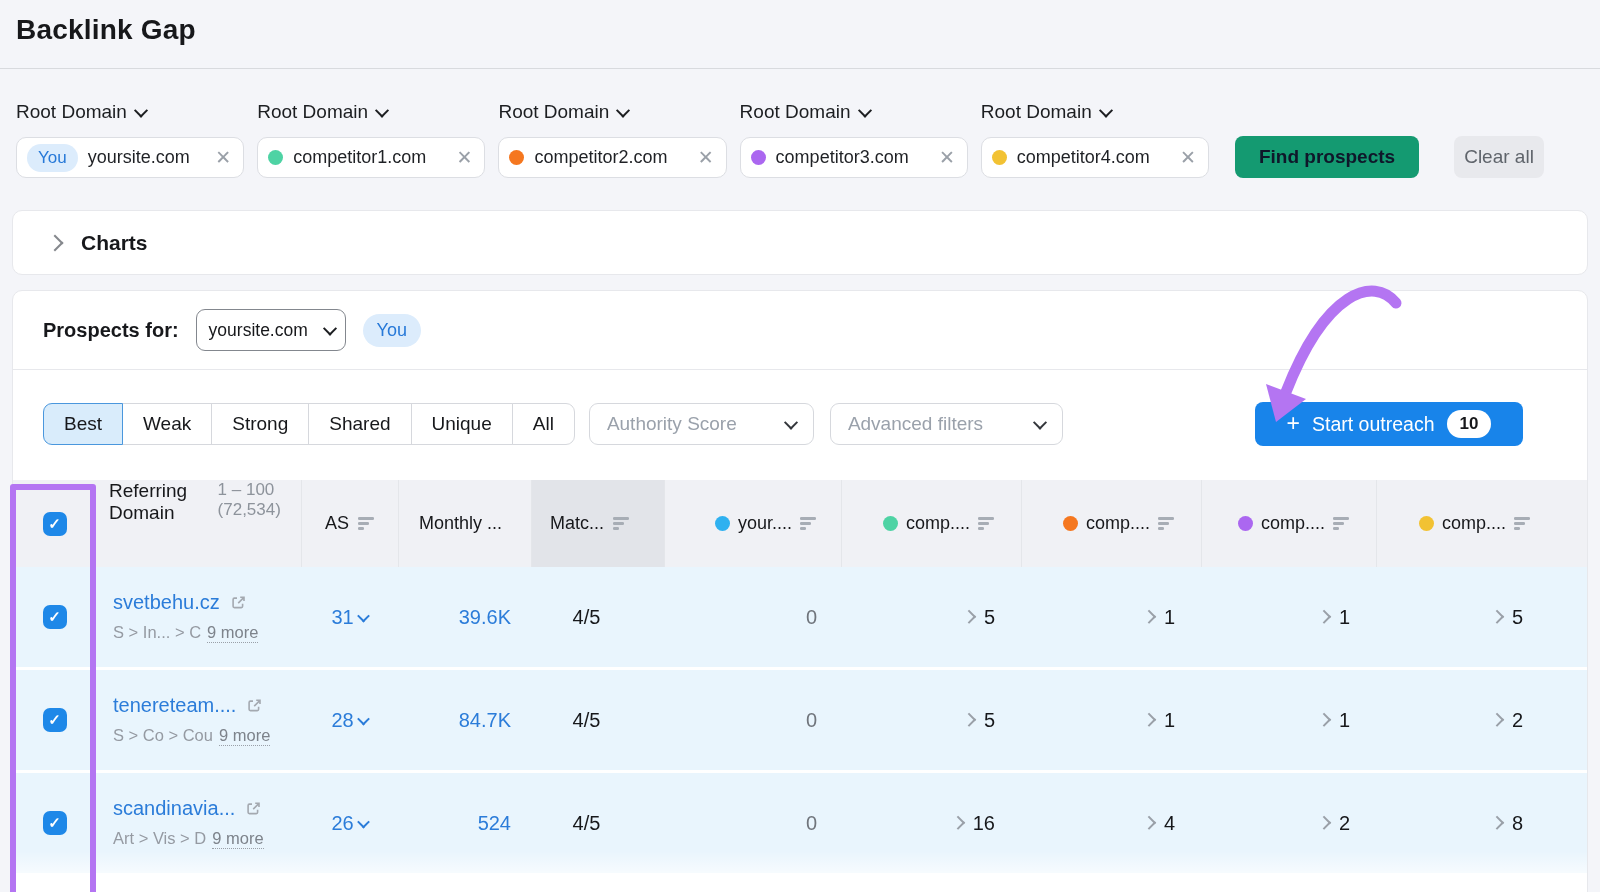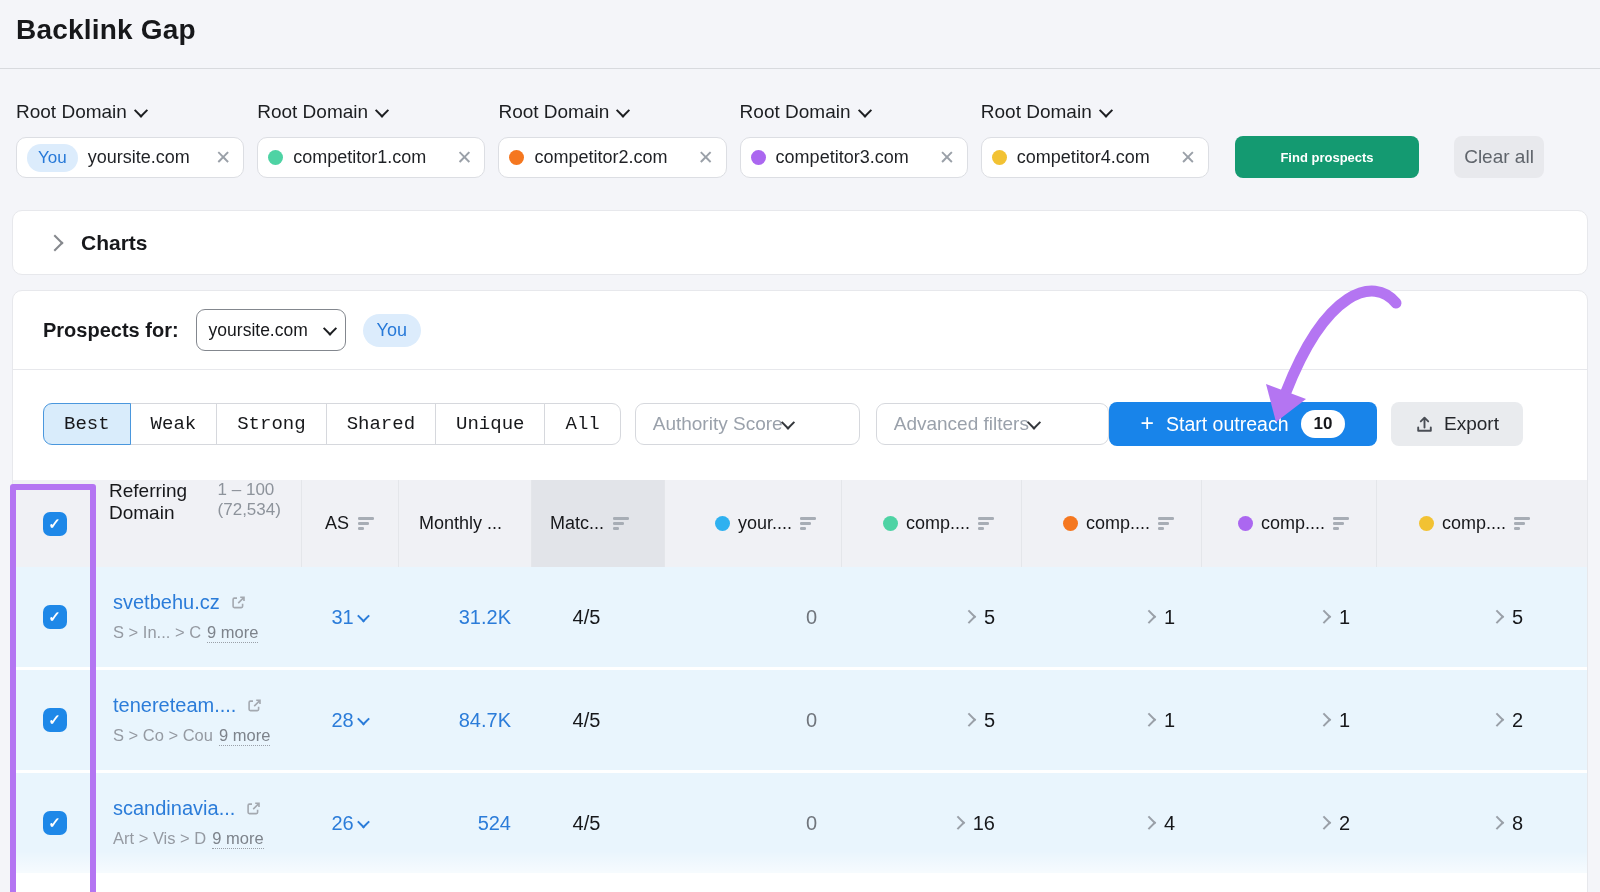--- a/index.html
+++ b/index.html
@@ -20,21 +20,21 @@
   .chev-down{transform:rotate(45deg) translate(-1px,-1px)}
   .chev-right{transform:rotate(-45deg)}
   .chip{height:41px;box-sizing:border-box;background:#fff;border:1px solid #dcdee3;border-radius:10px;
     display:flex;align-items:center;gap:10px;padding:0 12px 0 10px}
   .chip-badge{background:#dcecfc;color:#2779d8;font-size:17px;padding:4px 11px;border-radius:14px}
   .dot{width:15px;height:15px;border-radius:50%;flex:0 0 auto}
   .chip-label{font-size:18px;color:#1f2125;white-space:nowrap;flex:1}
   .chip-x{color:#9aa0a8;font-size:19px;cursor:pointer;line-height:1}
   .filters-spacer{flex:1}
   .btn{border:none;border-radius:8px;cursor:pointer;font-family:inherit;display:flex;align-items:center;justify-content:center}
-  .btn-find{width:184px;height:42px;background:#149a71;color:#ffffff;font-size:13px;font-weight:600;flex:0 0 auto}
+  .btn-find{width:184px;height:42px;background:#149a71;color:#0f172a;font-size:19px;font-weight:600;flex:0 0 auto}
   .btn-clear{width:90px;height:42px;background:#e8e9ed;color:#5f646b;font-size:19px;margin-left:22px;flex:0 0 auto}
 
   
   .charts-card{position:absolute;left:12px;right:12px;top:210px;height:65px;background:#fff;
     border:1px solid #e7e8ec;border-radius:10px;display:flex;align-items:center;padding-left:36px;gap:20px;box-sizing:border-box}
   .charts-card .chev{width:10px;height:10px;border-width:2.6px;color:#85888d}
   .charts-title{font-size:21px;font-weight:700}
 
   
   .main-card{position:absolute;left:12px;right:12px;top:290px;bottom:-24px;background:#fff;
@@ -43,27 +43,27 @@
   .prospects-label{font-size:20px;font-weight:700}
   .prospects-select{width:150px;height:42px;box-sizing:border-box;border:1.5px solid #83878e;border-radius:9px;
     background:#fff;display:flex;align-items:center;justify-content:space-between;padding:0 10px 0 12px;font-size:17.5px;cursor:pointer}
   .prospects-select .chev{color:#1c1e21}
   .you-badge{background:#dcecfc;color:#2779d8;font-size:18px;padding:6px 14px;border-radius:17px}
 
   
   .toolbar{display:flex;align-items:center;margin:32px 64px 0 30px;height:44px}
   .seg{display:flex}
   .seg-btn{height:42px;box-sizing:border-box;padding:0 20px;background:#fff;border:1px solid #d6d8dd;
-    font-size:19px;color:#17181b;display:flex;align-items:center;cursor:pointer;font-family:Liberation Mono, monospace}
+    font-size:19px;color:#17181b;display:flex;align-items:center;cursor:pointer;font-family:Liberation Sans, sans-serif}
   .seg-btn + .seg-btn{margin-left:-1px}
   .seg-btn:first-child{border-radius:9px 0 0 9px}
   .seg-btn:last-child{border-radius:0 9px 9px 0}
   .seg-btn.selected{background:#d9ecfb;border-color:#4a97dd;position:relative;z-index:1}
   .dd{height:42px;box-sizing:border-box;border:1px solid #d6d8dd;border-radius:9px;background:#fff;
-    display:flex;align-items:center;justify-content:flex-start;padding:0 17px;color:#9aa1ab;font-size:19px;cursor:pointer}
+    display:flex;align-items:center;justify-content:space-between;padding:0 17px;color:#9aa1ab;font-size:19px;cursor:pointer}
   .dd .chev{color:#33363b}
   .dd-authority{width:225px;margin-left:14px}
   .dd-advanced{width:233px;margin-left:16px}
   .toolbar-spacer{flex:1}
   .btn-outreach{width:268px;height:44px;background:#1884ea;color:#fff;font-size:19.5px;font-weight:500;gap:12px}
   .plus-glyph{font-size:23px;font-weight:400;margin-top:-2px}
   .count-pill{background:#fff;color:#17181b;font-size:17px;font-weight:700;padding:4px 13px;border-radius:15px}
   .btn-export{width:132px;height:44px;background:#e9ebee;color:#25272b;font-size:19px;margin-left:14px;gap:10px}
 
   
@@ -227,27 +227,20 @@
     <div class="dd dd-advanced">
       <span>Advanced filters</span>
       <span class="chev chev-down"></span>
     </div>
     <div class="toolbar-spacer"></div>
     <button class="btn btn-outreach" style="background-color: rgb(24, 132, 234);">
       <span class="plus-glyph">+</span>
       <span>Start outreach</span>
       <span class="count-pill">10</span>
     </button>
-    <button class="btn btn-export">
-      <svg class="icon" width="19" height="19" viewBox="0 0 19 19">
-        <path d="M9.5 12.5V3.2 M5.8 6.4 L9.5 2.7 L13.2 6.4" fill="none" stroke="#4a4e55" stroke-width="1.9" stroke-linecap="round" stroke-linejoin="round"></path>
-        <path d="M3.2 12.5v3.3h12.6v-3.3" fill="none" stroke="#4a4e55" stroke-width="1.9" stroke-linecap="round" stroke-linejoin="round"></path>
-      </svg>
-      <span>Export</span>
-    </button>
   </div>
 
   <div class="table">
 
     <div class="thead">
       <div class="th th-check">
         <span class="checkbox">✓</span>
       </div>
       <div class="th th-domain">
         <span class="th-title">Referring Domain</span>
@@ -334,21 +327,21 @@
         <span class="cat-line">
           <span>S &gt; In... &gt; C</span>
           <span class="more-link">9 more</span>
         </span>
       </div>
       <div class="td td-as">
         <span>31</span>
         <span class="chev chev-down"></span>
       </div>
       <div class="td td-monthly">
-          <span>31.2K</span>
+          <span>39.6K</span>
         </div>
       <div class="td td-match">
           <span>4/5</span>
         </div>
       <div class="td td-your">
           <span>0</span>
         </div>
       <div class="td td-comp">
         <span class="chev chev-right row-chev"></span>
         <span>5</span>

